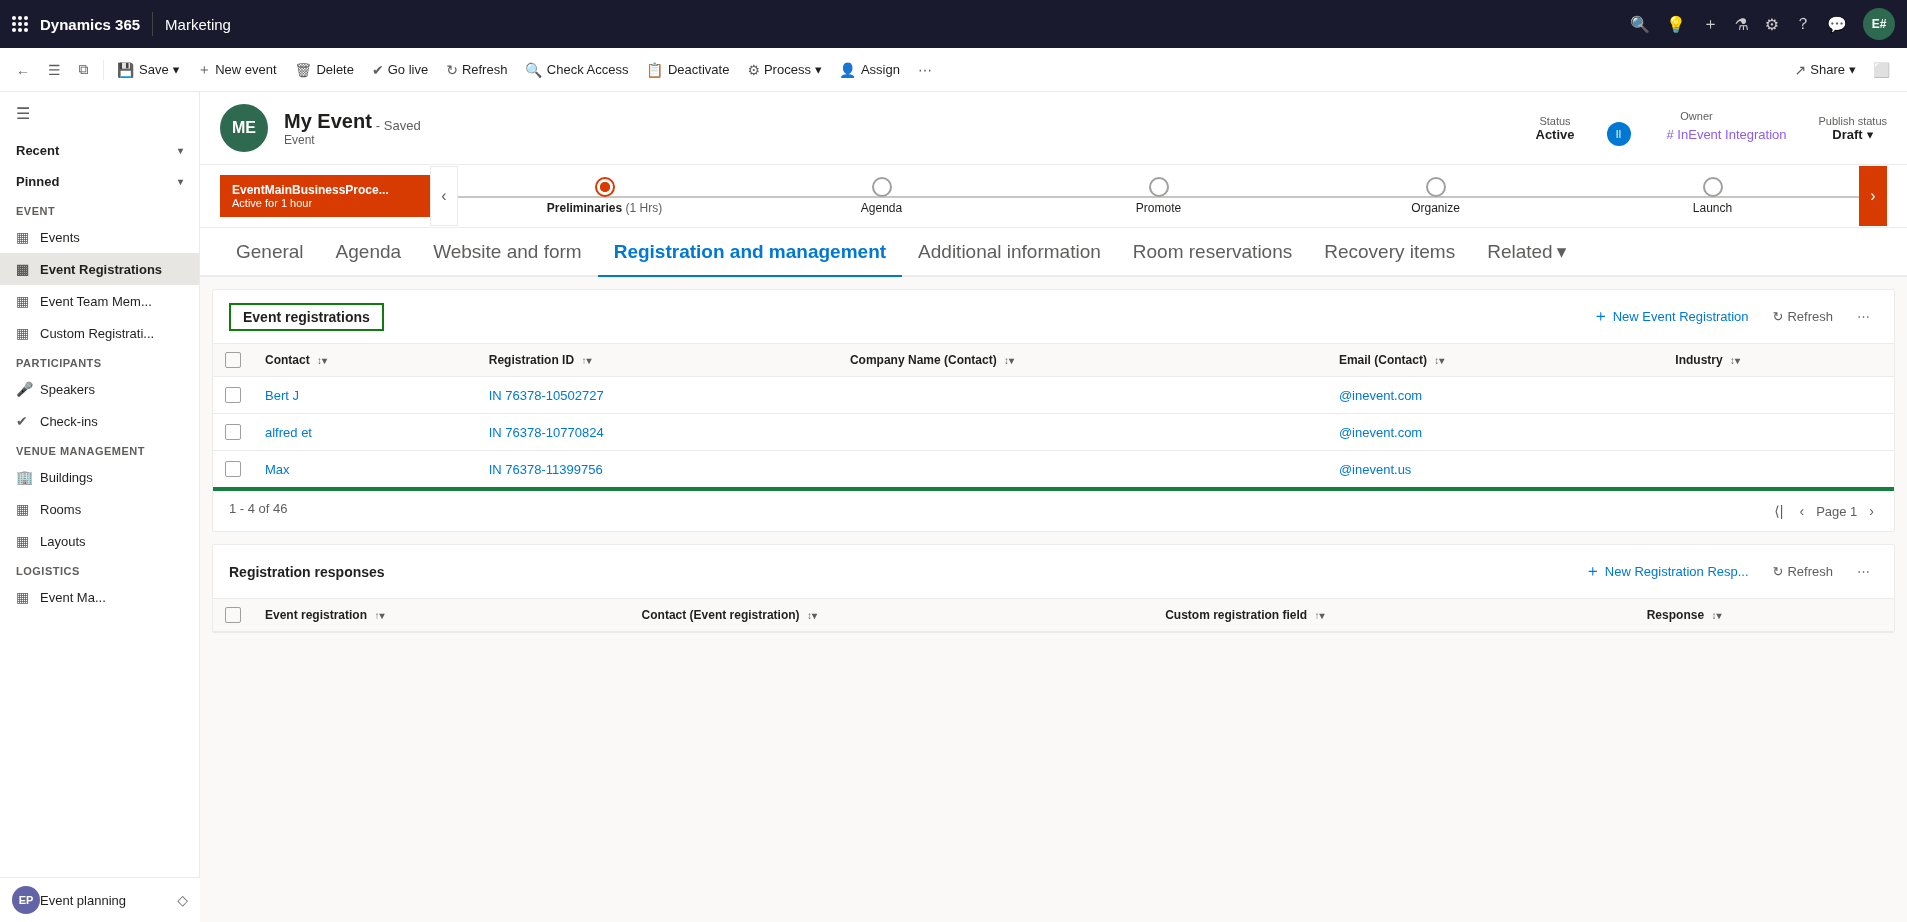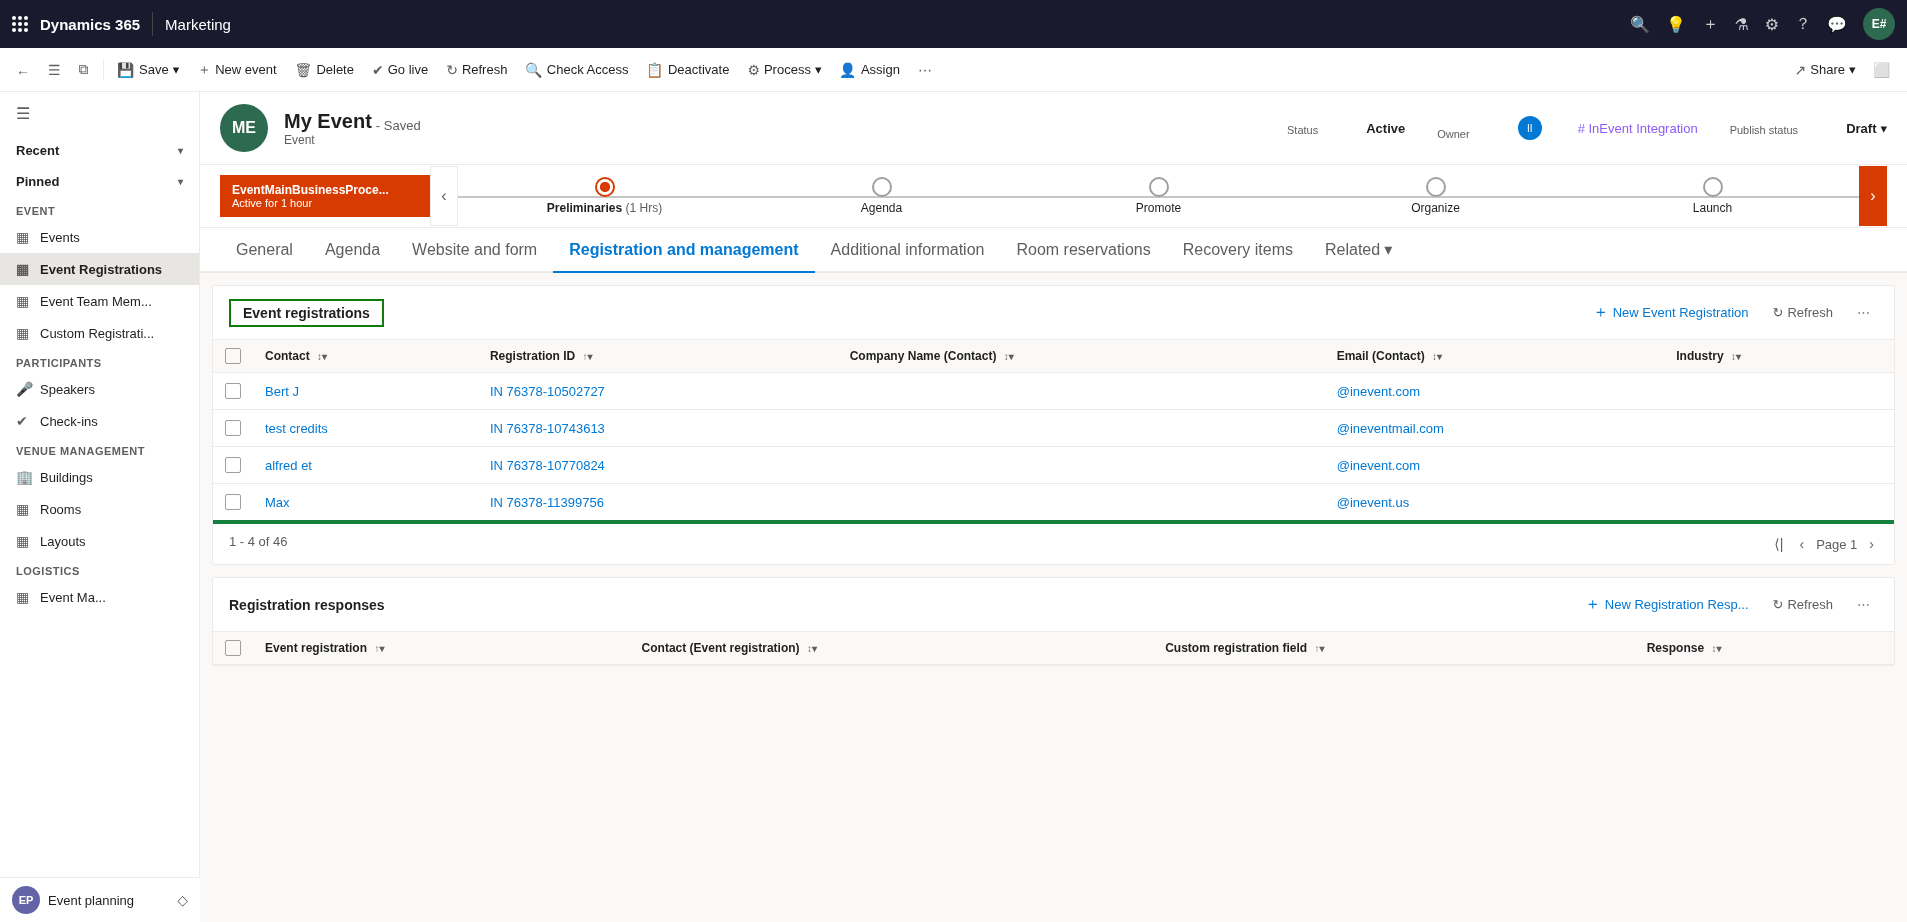--- a/index.html
+++ b/index.html
@@ -95,21 +95,21 @@
     }
     .record-avatar {
       width: 48px; height: 48px; border-radius: 50%;
       background: #2d6a4f; color: #fff;
       display: flex; align-items: center; justify-content: center;
       font-size: 16px; font-weight: 600; flex-shrink: 0;
     }
     .record-title { font-size: 20px; font-weight: 600; }
     .record-subtitle { font-size: 12px; color: #605e5c; }
     .record-meta { margin-left: auto; display: flex; gap: 32px; align-items: center; }
-    .record-meta-item { display: flex; flex-direction: row; align-items: flex-end; gap: 48px; }
+    .record-meta-item { display: flex; flex-direction: column; align-items: center; }
     .record-meta-label { font-size: 11px; color: #605e5c; }
     .record-meta-value { font-size: 13px; font-weight: 600; }
     .record-meta-link { font-size: 13px; color: #8b5cf6; cursor: pointer; display: flex; align-items: center; gap: 4px; margin-left: 32px; }
     .owner-avatar { width: 24px; height: 24px; border-radius: 50%; background: #0078d4; color: #fff; display: flex; align-items: center; justify-content: center; font-size: 10px; }
     .publish-status { display: flex; align-items: center; gap: 4px; }
 
     
     .process-bar {
       background: #fff;
       border-bottom: 1px solid #edebe9;
@@ -164,21 +164,21 @@
       background: #fff;
       border-bottom: 2px solid #edebe9;
       display: flex;
       align-items: center;
       padding: 0 20px;
       gap: 0;
     }
     .tab {
       padding: 12px 16px;
       cursor: pointer;
-      font-size: 16px;
+      font-size: 19px;
       color: #605e5c;
       border-bottom: 2px solid transparent;
       margin-bottom: -2px;
       white-space: nowrap;
     }
     .tab.active { color: #0078d4; border-bottom-color: #0078d4; font-weight: 600; }
     .tab-related { display: flex; align-items: center; gap: 4px; }
 
     
     .content-area { padding: 0; }
@@ -424,21 +424,21 @@
       <span class="icon">▦</span>
       <span>Layouts</span>
     </div>
 
     <div class="sidebar-section-header">Logistics</div>
     <div class="sidebar-item">
       <span class="icon">▦</span>
       <span>Event Ma...</span>
     </div>
 
-    <div style="position:fixed; bottom:0; left:0; width:200px; background:#fff; border-top:1px solid #edebe9; padding:8px 12px; display:flex; align-items:center; gap:8px;">
+    <div style="position:fixed; bottom:0; left:0; width:200px; background:#fff; border-top:1px solid #edebe9; padding:8px 12px; display:flex; align-items:center; ">
       <div class="bottom-avatar">EP</div>
       <span class="bottom-label">Event planning</span>
       <span class="bottom-diamond">◇</span>
     </div>
   </div>
 
   <div class="main-content">
 
     <div class="record-header">
       <div class="record-avatar">ME</div>
@@ -567,30 +567,20 @@
           </thead>
           <tbody id="event-reg-tbody">
           <tr>
       <td class="checkbox-cell">
         <div class="checkbox"></div>
       </td>
       <td><a class="link">Bert J</a></td>
       <td><a class="link">IN 76378-10502727</a></td>
       <td></td>
       <td><a class="link">@inevent.com</a></td>
-      <td></td>
-    </tr>
-              <tr>
-      <td class="checkbox-cell">
-        <div class="checkbox"></div>
-      </td>
-      <td><a class="link">test credits</a></td>
-      <td><a class="link">IN 76378-10743613</a></td>
-      <td></td>
-      <td><a class="link">@ineventmail.com</a></td>
       <td></td>
     </tr>
               <tr>
       <td class="checkbox-cell">
         <div class="checkbox"></div>
       </td>
       <td><a class="link">alfred et</a></td>
       <td><a class="link">IN 76378-10770824</a></td>
       <td></td>
       <td><a class="link">@inevent.com</a></td>

